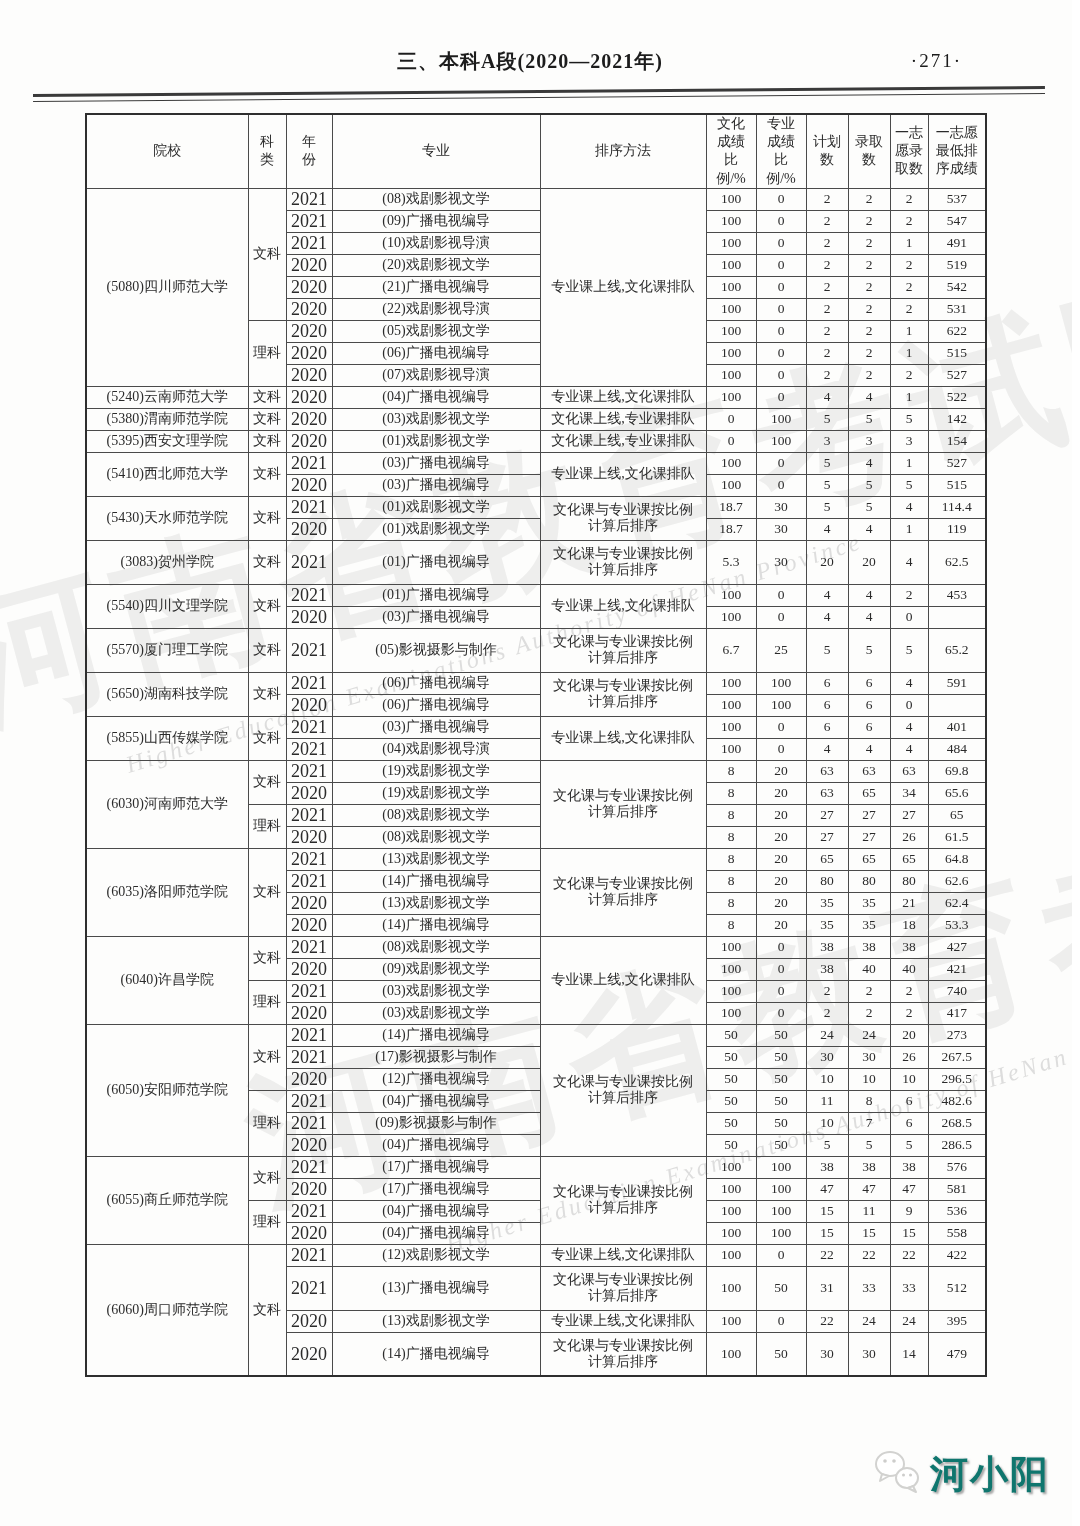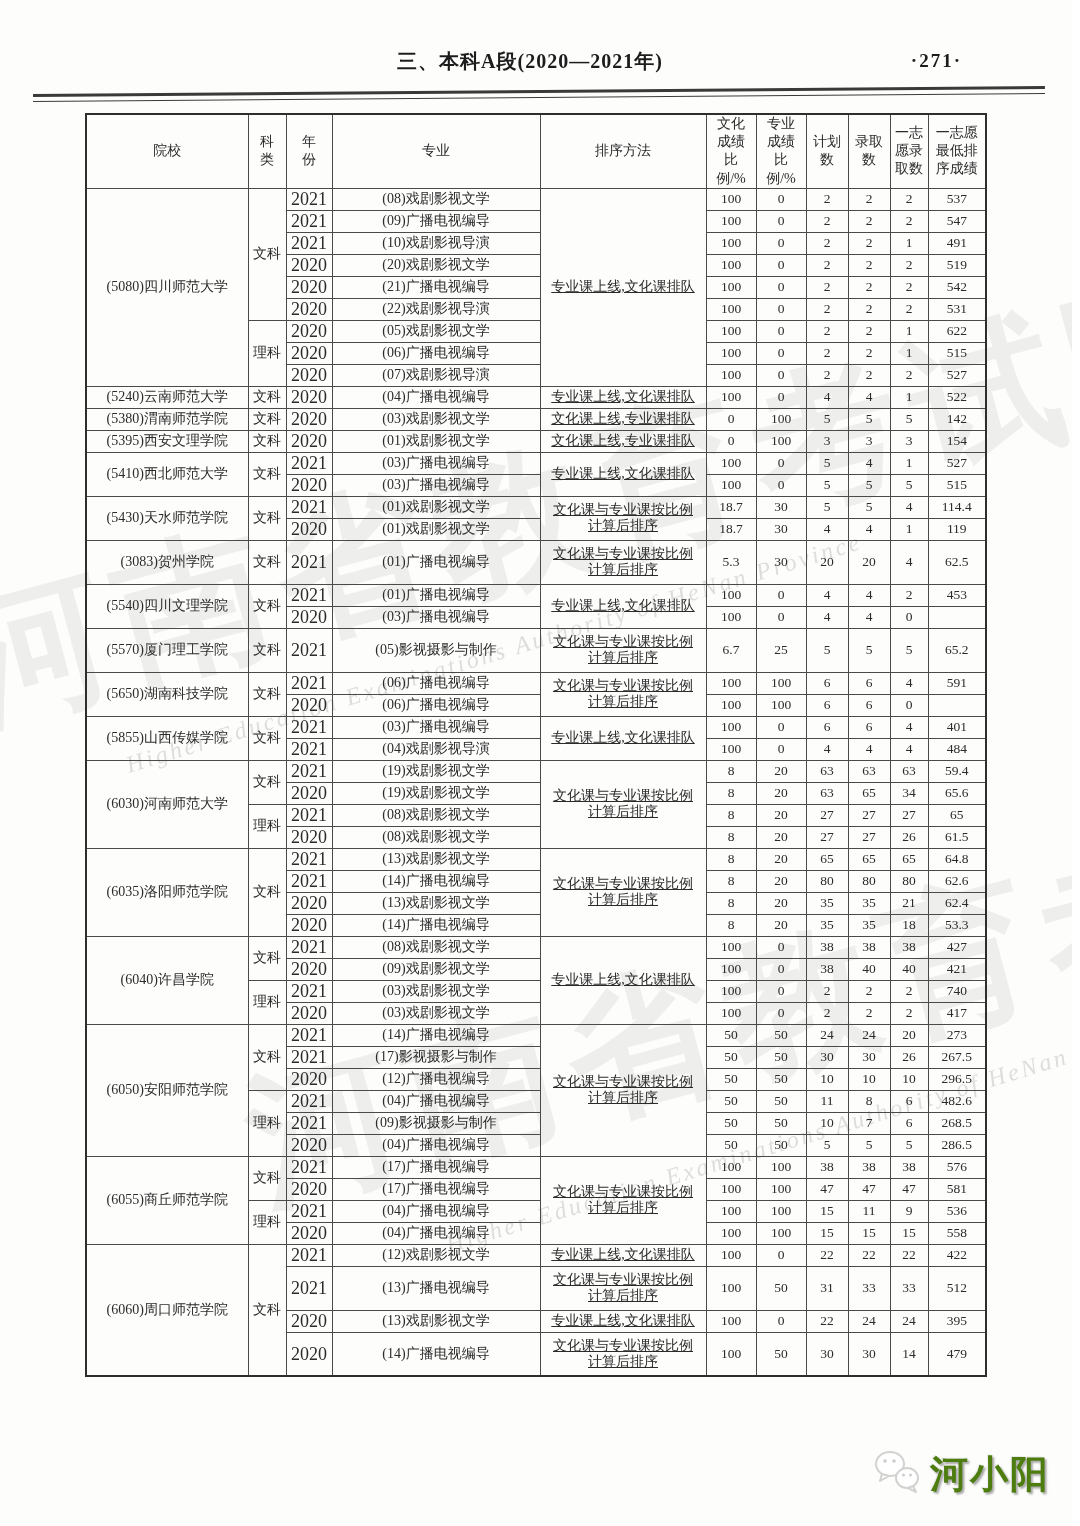--- a/index.html
+++ b/index.html
@@ -7,21 +7,21 @@
   .page{
     position:relative;width:1072px;height:1526px;overflow:hidden;
     background:#fdfdfc;color:#2a2a2a;
     font-family:"Liberation Serif","DejaVu Serif",serif;
   }
   .page-title{
     position:absolute;top:48px;left:0;width:1060px;text-align:center;
     font-size:20px;font-weight:bold;color:#1c1c1c;letter-spacing:1px;white-space:nowrap;
   }
   .page-number{
-    position:absolute;top:50px;right:110px;font-size:19px;font-weight:bold;color:#1c1c1c;letter-spacing:2px;
+    position:absolute;top:50px;right:110px;font-size:19px;font-weight:normal;color:#1c1c1c;letter-spacing:2px;
   }
   .header-rule{
     position:absolute;top:90px;left:33px;width:1012px;height:4px;
     border-top:3px solid #3a3a3a;border-bottom:1px solid #3a3a3a;
     transform:rotate(-0.45deg);
   }
   table.admissions{
     position:absolute;top:113px;left:85px;
     border-collapse:collapse;table-layout:fixed;
     border:2px solid #2e2e2e;
@@ -35,21 +35,21 @@
     text-align:center;
     vertical-align:middle;
     font-weight:normal;
   }
   table.admissions thead tr{height:60px;}
   table.admissions tbody tr{height:22px;}
   table.admissions tbody tr.tall{height:44px;}
   table.admissions th{white-space:pre-line;font-size:14px;line-height:1.3;}
   td.inst{text-align:left;padding-left:6px;}
   td.major{text-align:left;padding-left:6px;}
-  td.method{text-align:left;padding-left:8px;white-space:pre-line;line-height:1.45;text-decoration:underline;}
+  td.method{text-align:left;padding-left:8px;white-space:pre-line;line-height:1.45;}
   td.num{font-size:13.5px;}
   td.year{font-size:18px;}
 
   
   .wm{position:absolute;pointer-events:none;white-space:nowrap;}
   .wm-cn{
     font-size:150px;font-weight:bold;letter-spacing:14px;
     color:rgba(150,150,150,0.14);transform:rotate(-15deg);
   }
   .wm-cn-1{top:400px;left:-60px;}
@@ -60,21 +60,21 @@
   }
   .wm-en-1{top:640px;left:110px;}
   .wm-en-2{top:1120px;left:430px;}
 
   
   .badge{
     position:absolute;top:1448px;right:22px;
     display:flex;align-items:center;gap:4px;
   }
   .badge-label{
-    font-size:38px;font-weight:bold;color:#4d7c0f;
+    font-size:38px;font-weight:bold;color:#0f766e;
     text-shadow:2px 2px 2px rgba(140,140,140,0.75), -1px -1px 1px rgba(220,220,220,0.6);
     letter-spacing:2px;
   }
 </style>
 </head>
 <body>
 
 <div class="page">
 
   <div class="page-title">三、本科A段(2020—2021年)</div>
@@ -411,21 +411,21 @@
           <td class="cat" rowspan="2">文科</td>
           <td class="year">2021</td>
           <td class="major">(19)戏剧影视文学</td>
           <td class="method" rowspan="4">文化课与专业课按比例
 计算后排序</td>
           <td class="num">8</td>
           <td class="num">20</td>
           <td class="num">63</td>
           <td class="num">63</td>
           <td class="num">63</td>
-          <td class="num">59.4</td>
+          <td class="num">69.8</td>
         </tr>
         <tr>
           <td class="year">2020</td>
           <td class="major">(19)戏剧影视文学</td>
           <td class="num">8</td>
           <td class="num">20</td>
           <td class="num">63</td>
           <td class="num">65</td>
           <td class="num">34</td>
           <td class="num">65.6</td>

